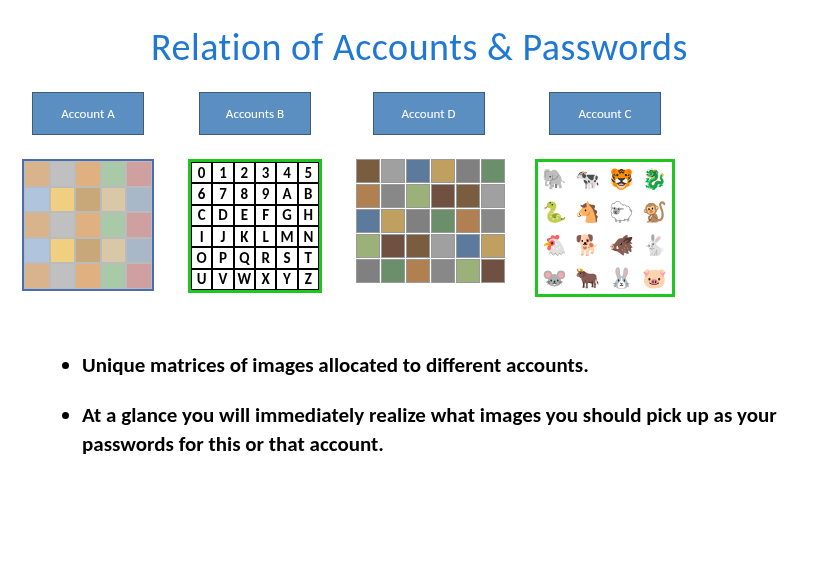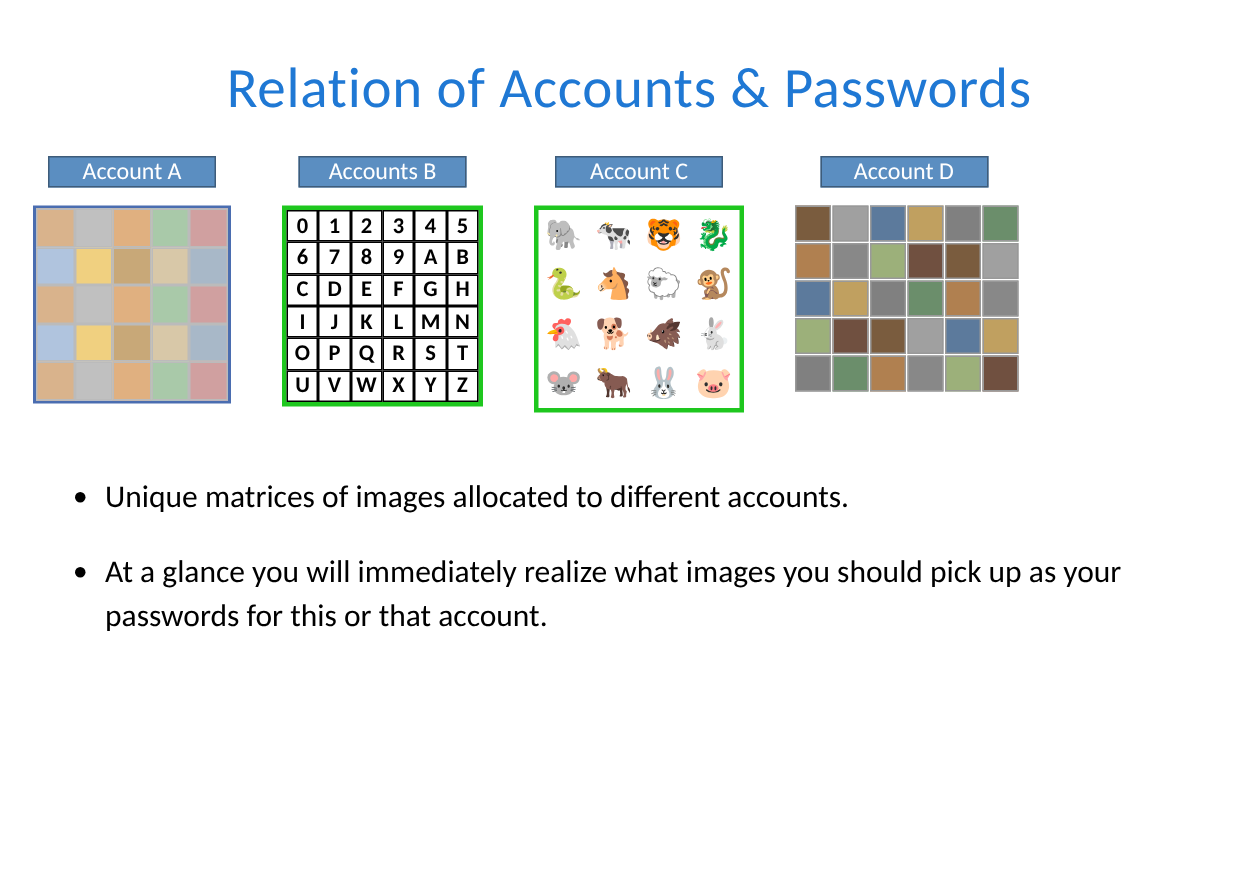--- a/index.html
+++ b/index.html
@@ -9,43 +9,43 @@
     background: #fff;
     font-family: Calibri, Arial, sans-serif;
     position: relative;
     box-sizing: border-box;
   }
   .title {
     color: #1f78d4;
     font-size: 38px;
     font-weight: 400;
     text-align: center;
-    padding-top: 36px;
+    padding-top: 24px;
     padding-bottom: 22px;
     letter-spacing: 0.5px;
   }
   .accounts-row {
     display: flex;
     align-items: flex-start;
     padding-left: 22px;
     gap: 34px;
   }
   .account-col {
     display: flex;
     flex-direction: column;
     align-items: center;
   }
   .acct-label {
     background: #5b8ec1;
     color: #fff;
     border: 1px solid #3e5c7a;
     text-align: center;
-    font-size: 16px;
-    padding: 0 12px;
-    margin-bottom: 12px;
+    font-size: 13px;
+    padding: 13px 12px;
+    margin-bottom: 24px;
     min-width: 86px;
     white-space: nowrap;
   }
   .acct-e-box {
     background: #5b8ec1;
     color: #fff;
     border: 1px solid #3e5c7a;
     font-size: 15px;
     padding: 10px 12px;
     width: 104px;
@@ -110,21 +110,22 @@
     padding: 42px 46px 0 46px;
   }
   .bullets li {
     font-size: 21px;
     color: #000;
     margin-bottom: 22px;
     line-height: 1.35;
   }
   .bullets ul {
     padding-left: 24px;
-    margin:0;
+    margin:12px;
+    font-weight:bold;
   }
 </style>
 </head>
 <body>
 
 <div class="title">Relation of Accounts &amp; Passwords</div>
 
 <div class="accounts-row">
 
   <div class="account-col">
@@ -194,42 +195,20 @@
         <div class="cell">U</div>
         <div class="cell">V</div>
         <div class="cell">W</div>
         <div class="cell">X</div>
         <div class="cell">Y</div>
         <div class="cell">Z</div>
       </div>
   </div>
 
   <div class="account-col">
-    <div class="acct-label">Account C</div>
-    <div class="matrix-c" id="matrix-c">
-        <div class="cell">🐘</div>
-        <div class="cell">🐄</div>
-        <div class="cell">🐯</div>
-        <div class="cell">🐉</div>
-        <div class="cell">🐍</div>
-        <div class="cell">🐴</div>
-        <div class="cell">🐑</div>
-        <div class="cell">🐒</div>
-        <div class="cell">🐔</div>
-        <div class="cell">🐕</div>
-        <div class="cell">🐗</div>
-        <div class="cell">🐇</div>
-        <div class="cell">🐭</div>
-        <div class="cell">🐂</div>
-        <div class="cell">🐰</div>
-        <div class="cell">🐷</div>
-      </div>
-  </div>
-
-  <div class="account-col">
     <div class="acct-label">Account D</div>
     <div class="matrix-d" id="matrix-d">
         <div class="cell" style="background: rgb(122, 92, 62);"></div>
         <div class="cell" style="background: rgb(160, 160, 160);"></div>
         <div class="cell" style="background: rgb(92, 122, 156);"></div>
         <div class="cell" style="background: rgb(192, 160, 96);"></div>
         <div class="cell" style="background: rgb(128, 128, 128);"></div>
         <div class="cell" style="background: rgb(107, 142, 107);"></div>
         <div class="cell" style="background: rgb(176, 128, 80);"></div>
         <div class="cell" style="background: rgb(136, 136, 136);"></div>
@@ -251,20 +230,42 @@
         <div class="cell" style="background: rgb(192, 160, 96);"></div>
         <div class="cell" style="background: rgb(128, 128, 128);"></div>
         <div class="cell" style="background: rgb(107, 142, 107);"></div>
         <div class="cell" style="background: rgb(176, 128, 80);"></div>
         <div class="cell" style="background: rgb(136, 136, 136);"></div>
         <div class="cell" style="background: rgb(156, 176, 122);"></div>
         <div class="cell" style="background: rgb(112, 80, 64);"></div>
       </div>
   </div>
 
+  <div class="account-col">
+    <div class="acct-label">Account C</div>
+    <div class="matrix-c" id="matrix-c">
+        <div class="cell">🐘</div>
+        <div class="cell">🐄</div>
+        <div class="cell">🐯</div>
+        <div class="cell">🐉</div>
+        <div class="cell">🐍</div>
+        <div class="cell">🐴</div>
+        <div class="cell">🐑</div>
+        <div class="cell">🐒</div>
+        <div class="cell">🐔</div>
+        <div class="cell">🐕</div>
+        <div class="cell">🐗</div>
+        <div class="cell">🐇</div>
+        <div class="cell">🐭</div>
+        <div class="cell">🐂</div>
+        <div class="cell">🐰</div>
+        <div class="cell">🐷</div>
+      </div>
+  </div>
+
 
 </div>
 
 <div class="bullets">
   <ul>
     <li>Unique matrices of images allocated to different accounts.</li>
     <li>At a glance you will immediately realize what images you should pick up as your passwords for this or that account.</li>
   </ul>
 </div>
 

